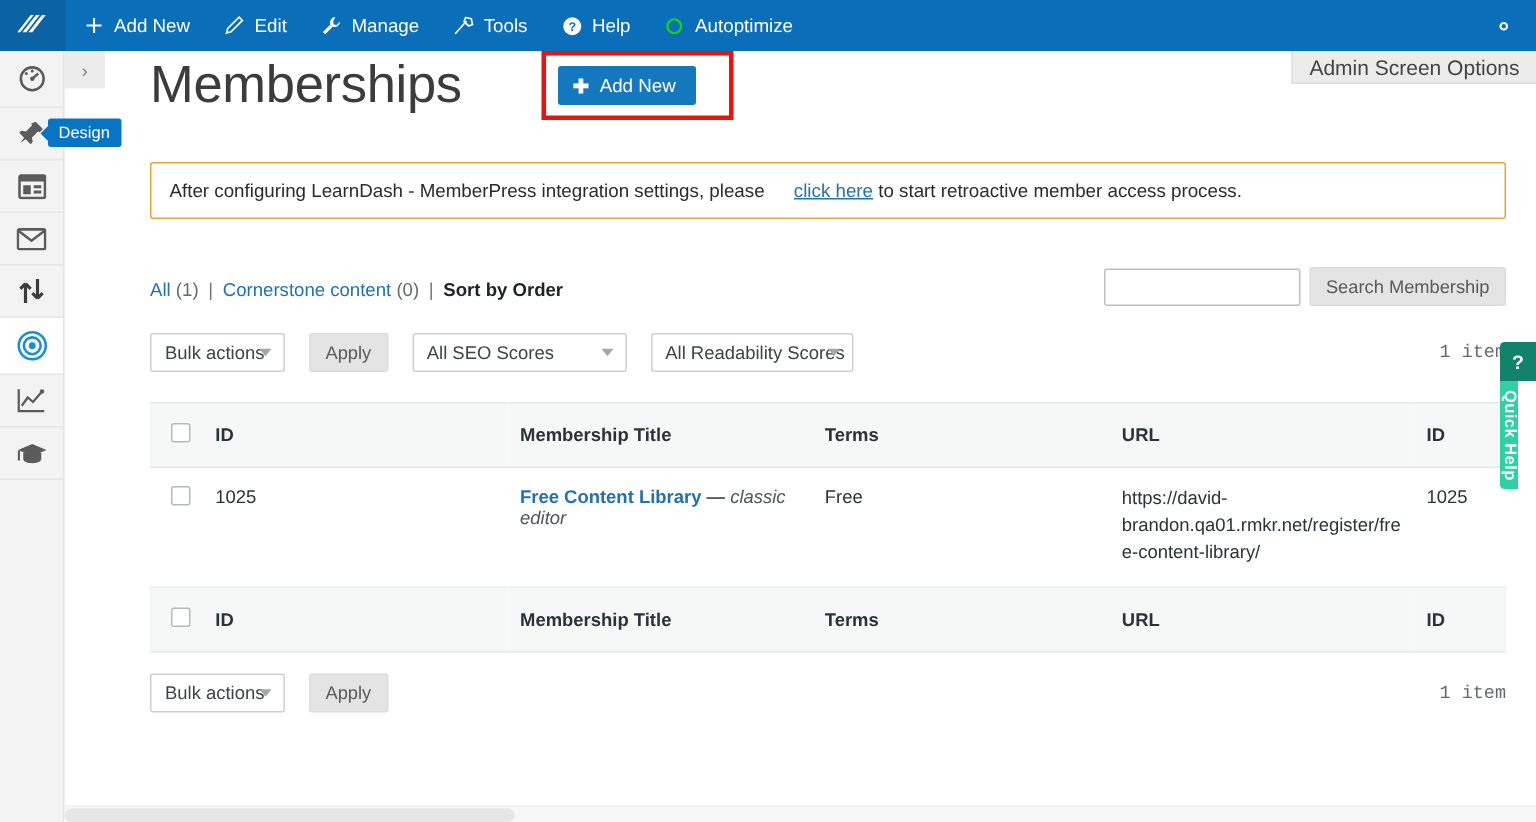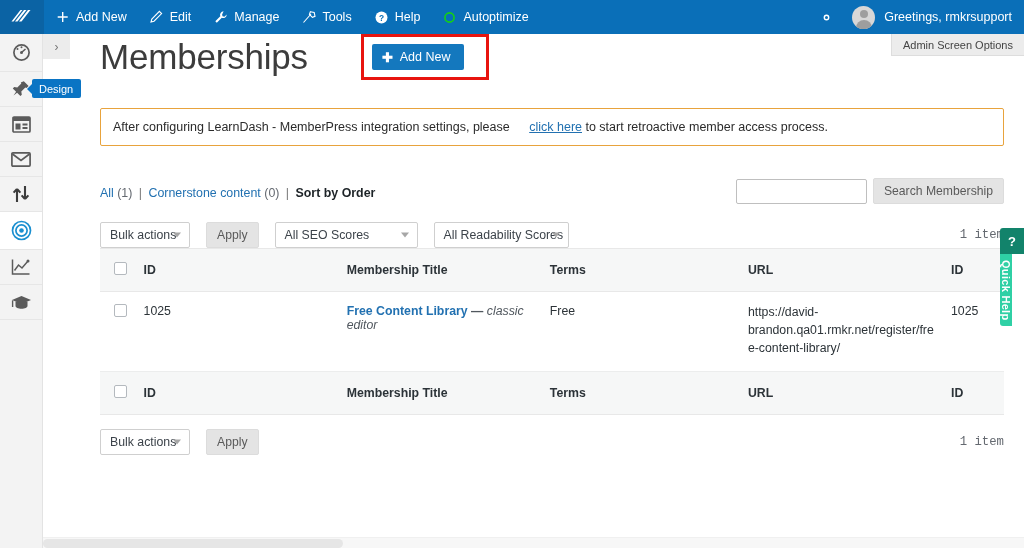--- a/index.html
+++ b/index.html
@@ -59,21 +59,21 @@
   }
 
   
   .screen-meta {
     position: absolute; top: 34px; right: 0;
     height: 22px;
     background: #ececec;
     border: 1px solid #ddd; border-top: none; border-right: none;
     display: flex; align-items: center;
     padding: 0 11px;
-    font-size: 11px; color: #444;
+    font-size: 14px; color: #444;
     z-index: 35;
   }
 
   
   .rail {
     position: absolute; top: 34px; left: 0;
     width: 43px; height: 514px;
     background: #f3f3f3;
     border-right: 1px solid #e3e3e3;
     z-index: 30;
@@ -238,21 +238,21 @@
     border-top: 5px solid #a7a7a7;
   }
   .sel-bulk { width: 90px; }
   .sel-seo { width: 143px; }
   .sel-read { width: 135px; }
   .count-items { font-size: 12.3px; color: #646970; font-family: Liberation Mono, monospace; }
 
   table.wp-list {
     width: 100%;
     border-collapse: collapse;
-    margin-top: 0;
+    margin-top: 20px;
     background: #fff;
     border: 1px solid #e4e4e4;
     border-left: none; border-right: none;
   }
   table.wp-list thead th, table.wp-list tfoot th {
     background: #f6f7f7;
     font-size: 12.3px;
     font-weight: bold;
     color: #2c3338;
     text-align: left;
@@ -403,24 +403,20 @@
   </div>
 
   <div class="ab-spacer"></div>
 
   <div class="ab-right">
     <div class="ab-gear">
       <svg width="17" height="17" viewBox="0 0 17 17">
         <path fill="#fff" d="M8.5 5.6a2.9 2.9 0 1 0 0 5.8 2.9 2.9 0 0 0 0-5.8zm0 4.4a1.5 1.5 0 1 1 0-3 1.5 1.5 0 0 1 0 3z"></path>
         <path fill="#fff" d="M15.2 9.7l-1.3-.3a5.6 5.6 0 0 0-.4-1l.7-1.1-1.4-1.4-1.1.7a5.6 5.6 0 0 0-1-.4L10.4 5H8.4l-.3 1.2a5.6 5.6 0 0 0-1 .4l-1.1-.7L4.6 7.3l.7 1.1a5.6 5.6 0 0 0-.4 1l-1.3.3v2l1.3.3c.1.3.2.7.4 1l-.7 1.1 1.4 1.4 1.1-.7c.3.2.7.3 1 .4l.3 1.3h2l.3-1.3c.3-.1.7-.2 1-.4l1.1.7 1.4-1.4-.7-1.1c.2-.3.3-.7.4-1l1.3-.3z" opacity="0.0"></path>
       </svg>
-    </div>
-    <div class="ab-user">
-      <span class="avatar"></span>
-      <span>Greetings, rmkrsupport</span>
     </div>
   </div>
 </div>
 
 <div class="screen-meta">
   <span>Admin Screen Options</span>
 </div>
 
 <div class="rail">
   <div class="rail-item" style="height:38px">

